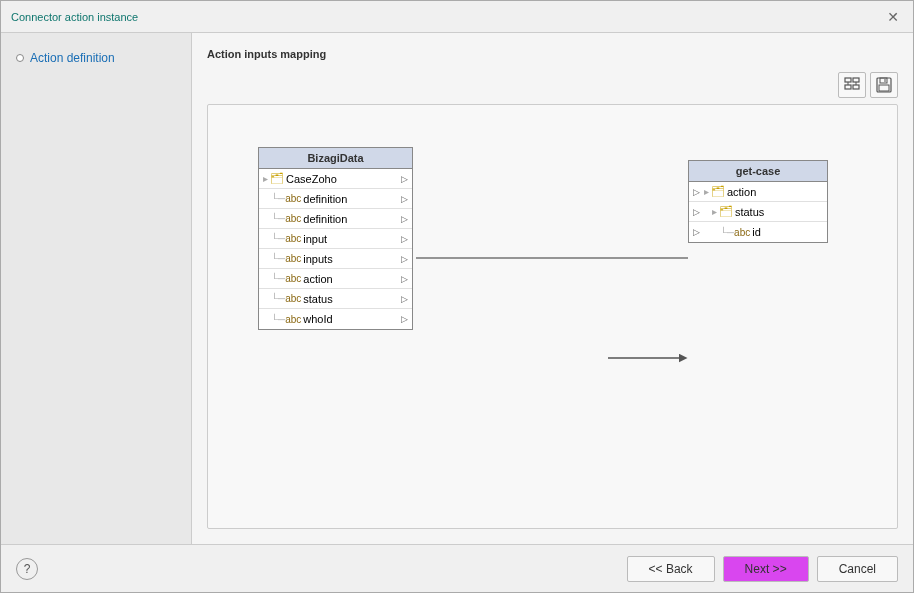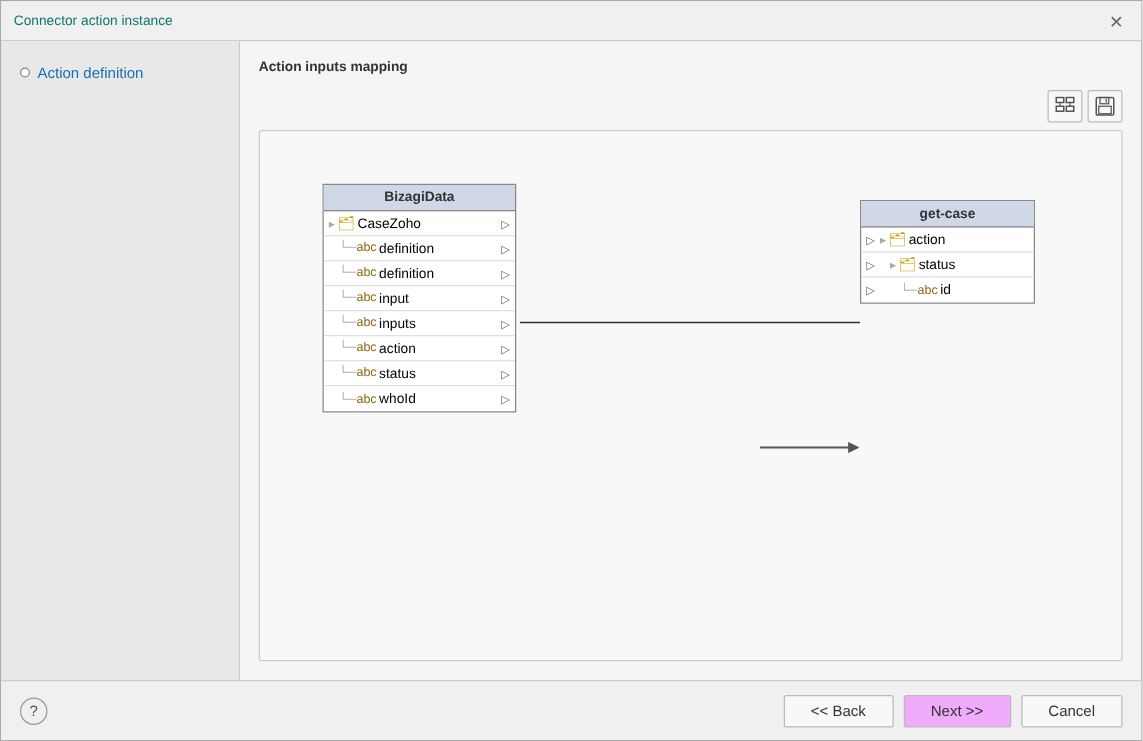--- a/index.html
+++ b/index.html
@@ -206,21 +206,21 @@
     .footer-btn {
       padding: 5px 21px;
       border: 1px solid #bbb;
       background: #f8f8f8;
       cursor: pointer;
       font-size: 12px;
       color: #333;
       border-radius: 2px;
       min-width: 70px;
     }
-    .footer-btn.primary { background: #f0abfc; }
+    .footer-btn.primary { background: #d946ef; }
     .tree-line {
       color: #aaa;
       font-size: 10px;
     }
   </style>
 </head>
 <body>
 
 <div class="window">
 

